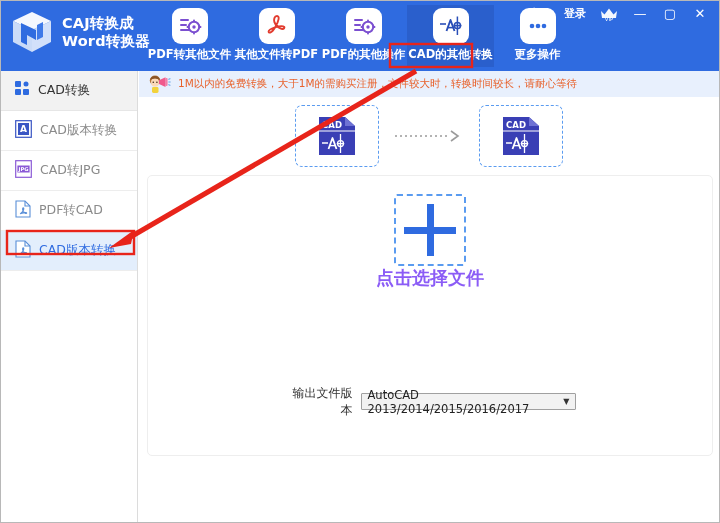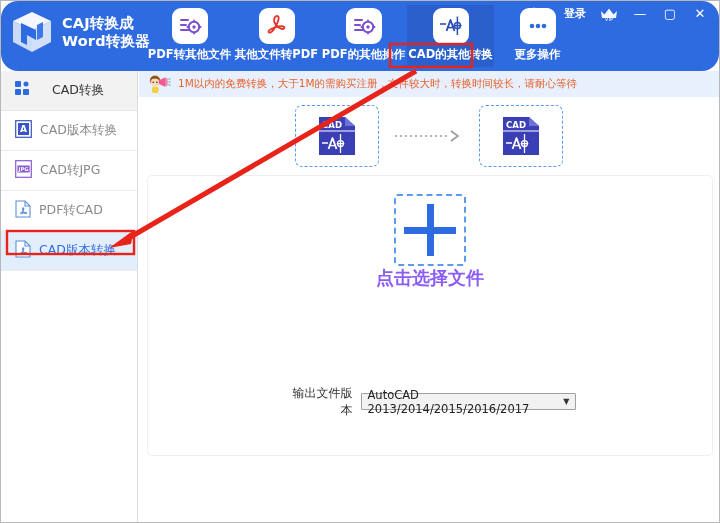--- a/index.html
+++ b/index.html
@@ -8,21 +8,20 @@
     font-family: "DejaVu Sans", "Liberation Sans", sans-serif;
     background:#ffffff;
     position:relative;
   }
   .app { width:720px; height:523px; position:relative; border:1px solid #b8b8b8; overflow:hidden; background:#fff;}
 
   
   .titlebar{
     position:absolute; left:0; top:0; width:718px; height:70px;
     background:#2f6be0;
-    border-radius:17px;
   }
   .logo-wrap{ position:absolute; left:8px; top:8px; display:flex; align-items:center; gap:7px;}
   .logo-cube{ width:46px; height:46px; position:relative;}
   .brand{ color:#fff; font-size:14.5px; font-weight:bold; line-height:18px; letter-spacing:.2px;}
 
   .tabs{ position:absolute; left:145px; top:4px; display:flex; align-items:flex-start; height:64px;}
   .tab{
     width:87px; height:62px; display:flex; flex-direction:column; align-items:center;
     justify-content:flex-start; cursor:pointer; padding-top:3px; position:relative;
   }
@@ -37,21 +36,21 @@
   .wc-text{ color:#fff; font-size:11px; font-weight:bold; padding:3px 7px; cursor:pointer;}
   .wc-vip{ padding:2px 6px; cursor:pointer; display:flex; align-items:center;}
   .wc-btn{ width:30px; height:20px; display:flex; align-items:center; justify-content:center; color:#fff; font-size:13px; cursor:pointer;}
 
   
   .sidebar{
     position:absolute; left:0; top:70px; width:137px; height:452px;
     background:#ffffff; border-right:1px solid #dcdcdc;
   }
   .side-head{
-    height:40px; background:#f2f2f2; display:flex; align-items:center; padding-left:14px; gap:22px;
+    height:40px; background:#f2f2f2; display:flex; align-items:center; padding-left:14px; gap:8px;
     border-bottom:1px solid #e6e6e6;
   }
   .side-head-label{ font-size:12.5px; color:#333; }
   .side-item{
     height:40px; display:flex; align-items:center; padding-left:14px; gap:8px;
     border-bottom:1px solid #ededed; cursor:pointer; position:relative;
   }
   .side-item .s-label{ font-size:12.5px; color:#8a8a8a;}
   .side-item.selected{ background:#e3eefc; }
   .side-item.selected .s-label{ color:#2f6be0; }

